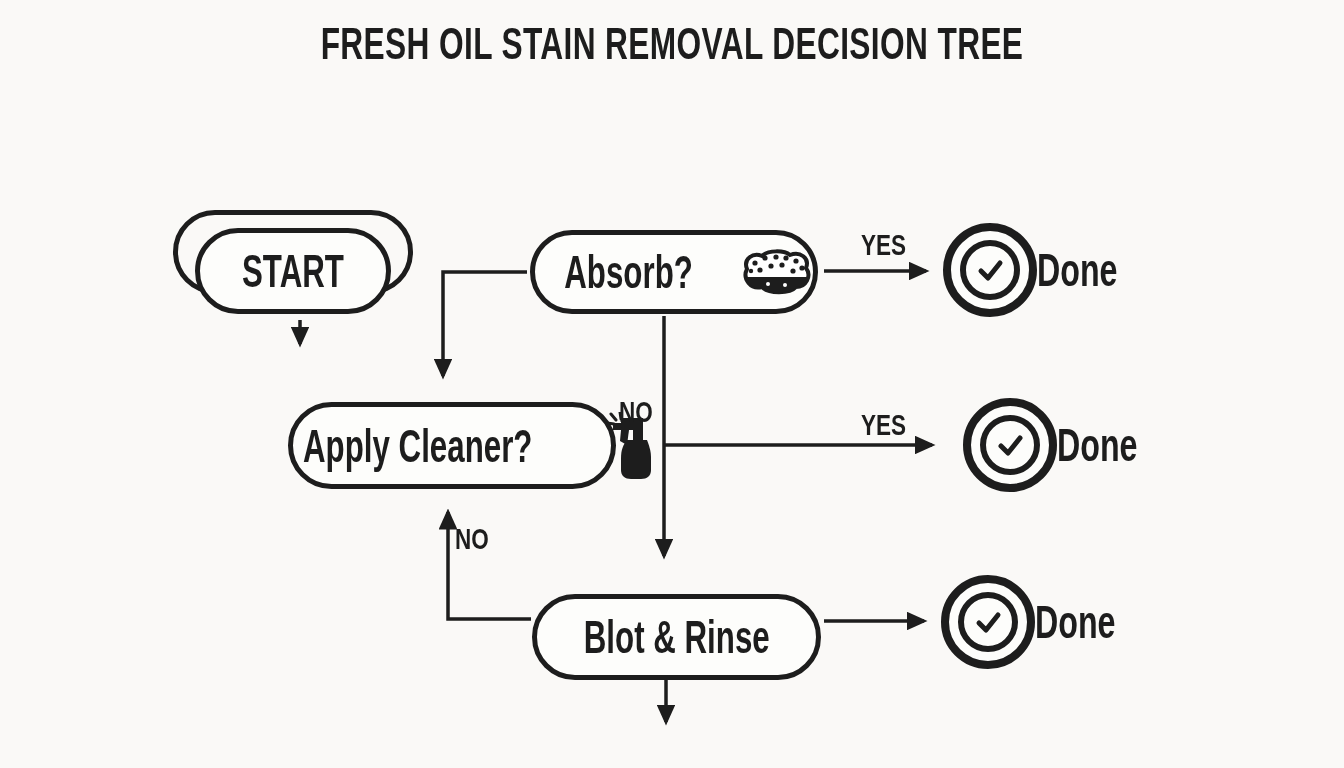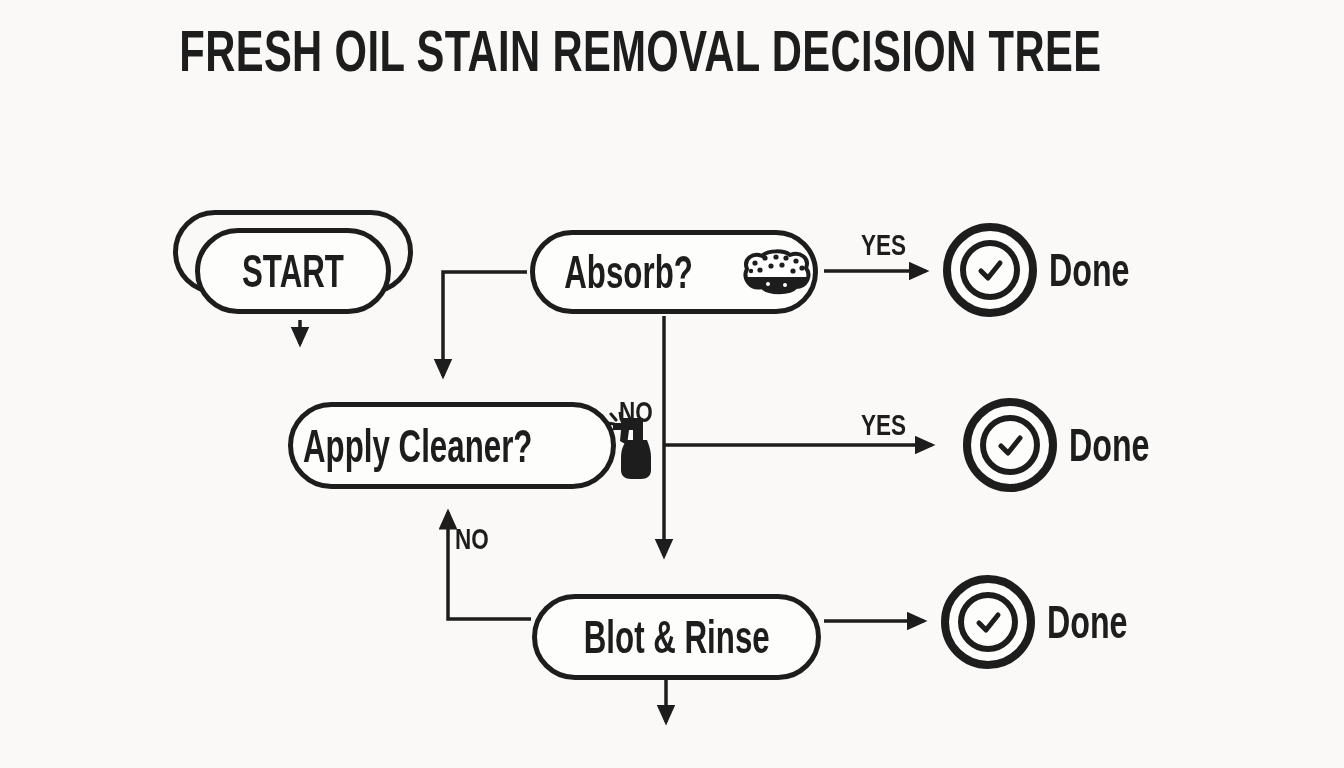--- a/index.html
+++ b/index.html
@@ -7,21 +7,21 @@
   .stage {
     position:relative; width:1344px; height:768px; overflow:hidden;
     font-family:"Liberation Sans", sans-serif; color:var(--ink,#1d1d1d);
     background:var(--bg,#faf9f7);
   }
   .cond { display:inline-block; white-space:nowrap; font-weight:bold; }
 
   
   .title {
     position:absolute; top:22px; left:0; width:100%;
-    font-size:58px; font-weight:bold; line-height:1;
+    text-align:center; font-size:44px; font-weight:bold; line-height:1;
   }
   .title .cond { transform:scaleX(0.72); transform-origin:center; letter-spacing:0.5px; }
 
   
   svg.wires { position:absolute; left:0; top:0; width:1344px; height:768px; }
   svg.wires path { stroke:var(--ink,#1d1d1d); stroke-width:3.5; fill:none; }
 
   
   .pill {
     position:absolute; background:var(--node,#fdfdfb);
@@ -34,21 +34,21 @@
     border:5px solid var(--ink,#1d1d1d); border-radius:44px;
   }
 
   
   .edge-label {
     position:absolute; font-size:30px; font-weight:bold; line-height:1;
     transform:scaleX(0.75); transform-origin:left center;
   }
 
   
-  .done-group { position:absolute; display:flex; align-items:center; gap:12px;justify-content:flex-end; }
+  .done-group { position:absolute; display:flex; align-items:center; gap:0;justify-content:flex-end; }
   .ring-outer {
     width:94px; height:94px; border:8px solid var(--ink,#1d1d1d); border-radius:50%;
     background:var(--node,#fdfdfb); display:flex; align-items:center; justify-content:center;
     flex:0 0 auto;
   }
   .ring-inner {
     width:60px; height:60px; border:6px solid var(--ink,#1d1d1d); border-radius:50%;
     display:flex; align-items:center; justify-content:center;
   }
   .done-label { font-size:46px; font-weight:bold; transform:scaleX(0.7); transform-origin:left center; line-height:1; }

